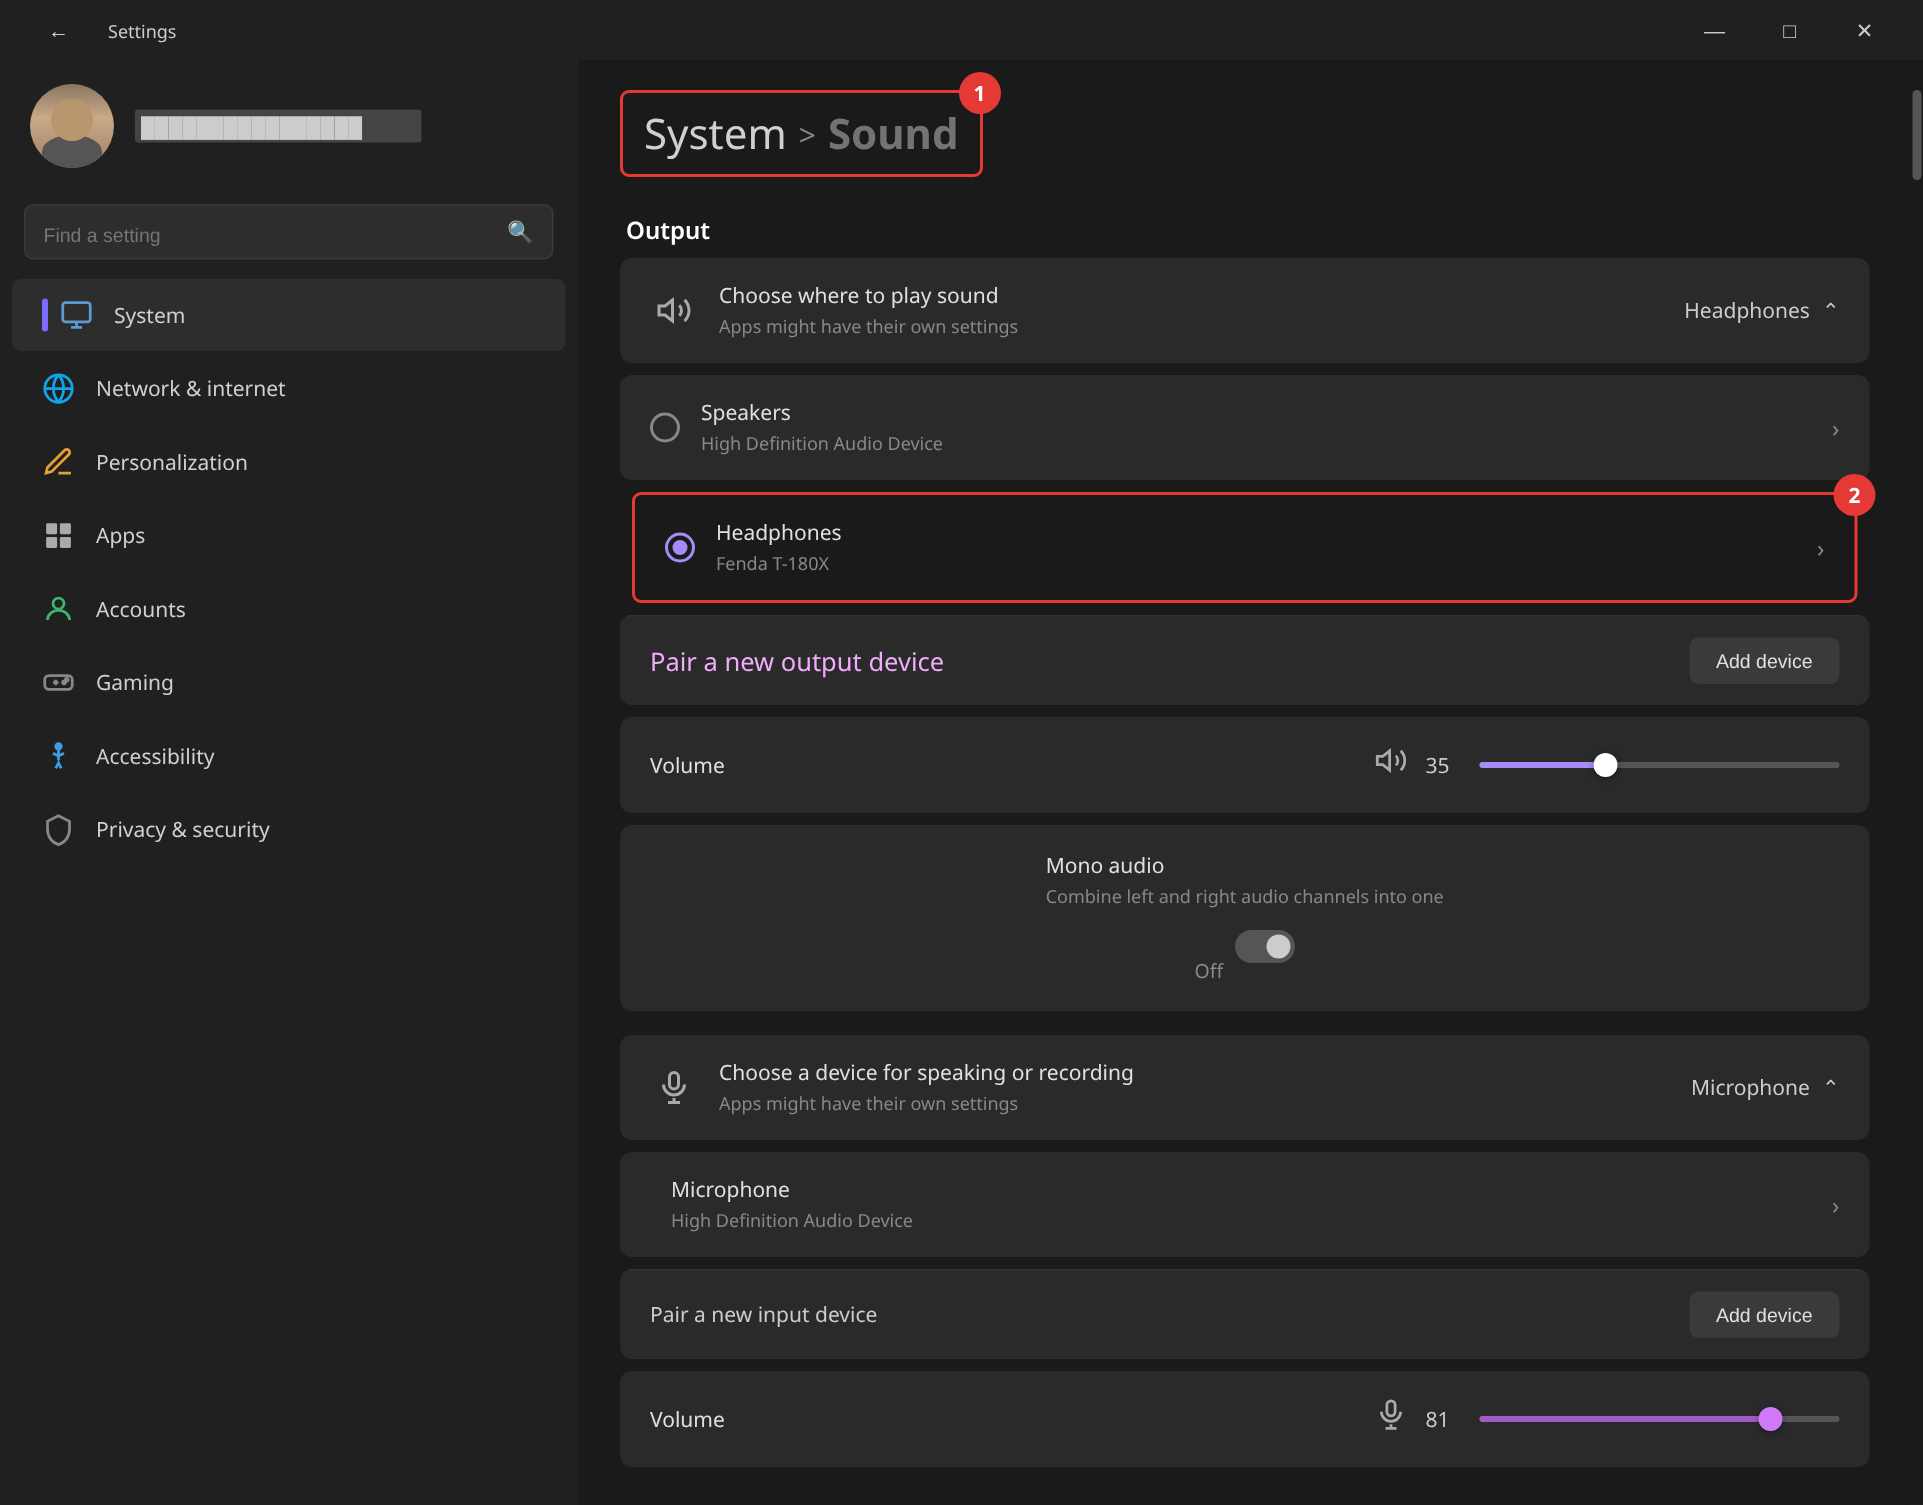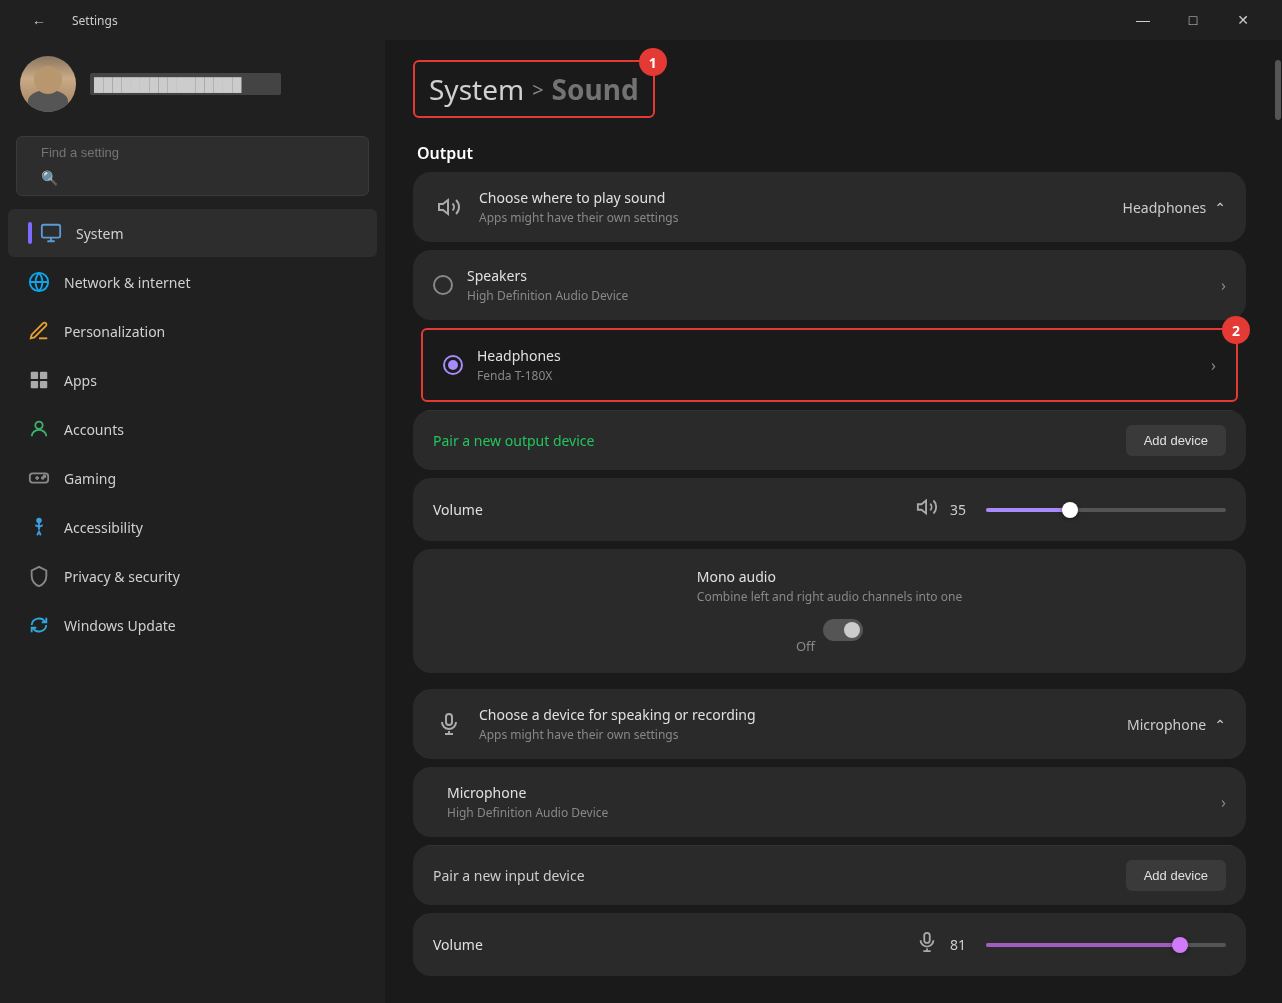--- a/index.html
+++ b/index.html
@@ -110,28 +110,27 @@
     .username {
       font-size: 13px;
       color: #ccc;
       background: #444;
       padding: 2px 40px 2px 4px;
       border-radius: 2px;
     }
 
     .search-box {
       display: flex;
-      align-items: flex-start;
+      align-items: flex-end;
       background: #2d2d2d;
       border-radius: 6px;
       margin: 0 16px 12px 16px;
-      padding: 8px 24px;
+      padding: 8px 12px;
       border: 1px solid #3a3a3a;
       gap: 8px;
-      flex-direction: column;
     }
     .search-box input {
       background: transparent;
       border: none;
       color: #ccc;
       font-size: 13px;
       outline: none;
       flex: 1;
     }
     .search-icon-wrap {
@@ -241,21 +240,21 @@
       font-size: 16px;
       font-weight: 600;
       color: #ffffff;
       margin-bottom: 8px;
       padding-left: 4px;
     }
 
     
     .card {
       background: #2a2a2a;
-      border-radius: 18px;
+      border-radius: 8px;
       margin-bottom: 8px;
       overflow: hidden;
     }
     .card-row {
       display: flex;
       align-items: center;
       padding: 16px 20px;
       border-bottom: 1px solid #333;
       cursor: pointer;
     }
@@ -540,31 +539,20 @@
 
       <div class="nav-item">
         <span class="nav-icon privacy">
           <svg width="22" height="22" viewBox="0 0 24 24" fill="none" stroke="#888" stroke-width="2">
               <path d="M12 2L4 6v6c0 5.25 3.5 9.74 8 11 4.5-1.26 8-5.75 8-11V6L12 2z"></path>
             </svg>
         </span>
         <span>Privacy &amp; security</span>
       </div>
 
-      <div class="nav-item">
-        <span class="nav-icon update">
-          <svg width="22" height="22" viewBox="0 0 24 24" fill="none" stroke="#2fa8e0" stroke-width="2">
-              <path d="M4 12a8 8 0 0 1 14.9-3"></path>
-              <polyline points="20,4 20,9 15,9"></polyline>
-              <path d="M20 12a8 8 0 0 1-14.9 3"></path>
-              <polyline points="4,20 4,15 9,15"></polyline>
-            </svg>
-        </span>
-        <span>Windows Update</span>
-      </div>
     </nav>
   </div>
 
   <div class="main-content">
 
     <div class="breadcrumb">
       <span class="breadcrumb-system">System</span>
       <span class="breadcrumb-chevron">&gt;</span>
       <span class="breadcrumb-sound">Sound</span>
       <div class="breadcrumb-badge">1</div>
@@ -614,21 +602,21 @@
             <div class="row-title">Headphones</div>
             <div class="row-subtitle">Fenda T-180X</div>
           </div>
           <span class="chevron-right">›</span>
         </div>
       </div>
     </div>
 
     <div class="card">
       <div class="add-device-row">
-        <span style="font-size:14px;color:#22c55e;">Pair a new output device</span>
+        <span style="font-size:17px;color:#f0abfc;">Pair a new output device</span>
         <button class="add-device-btn">Add device</button>
       </div>
     </div>
 
     <div class="card" style="padding: 18px 20px;">
       <div class="volume-row">
         <span class="volume-label">Volume</span>
         <span class="volume-icon">
           <svg width="22" height="22" viewBox="0 0 24 24" fill="none" stroke="#aaa" stroke-width="2">
               <polygon points="11,5 6,9 2,9 2,15 6,15 11,19"></polygon>

